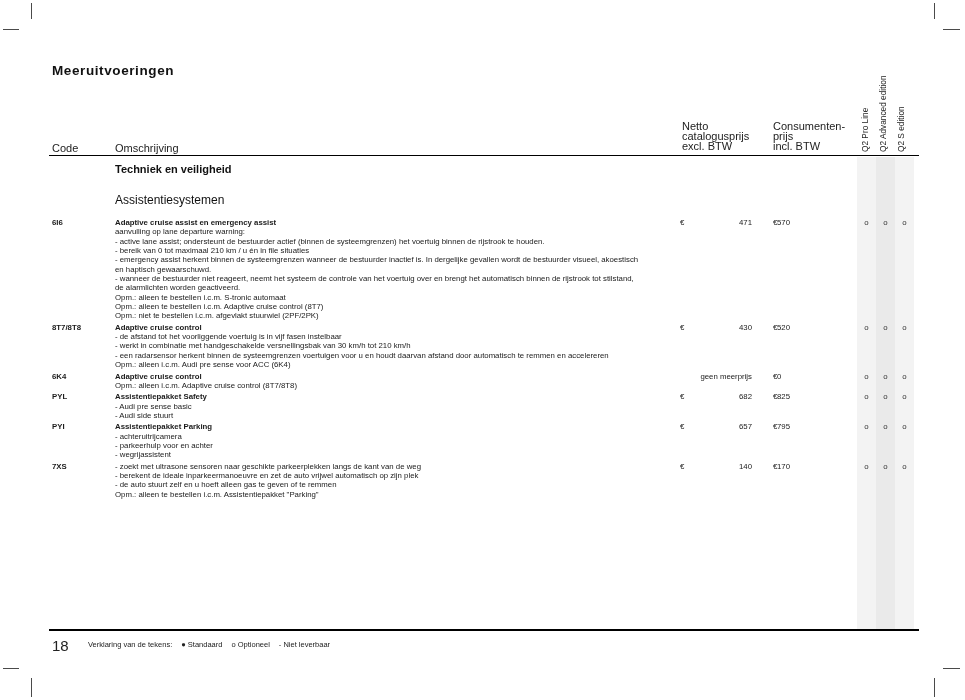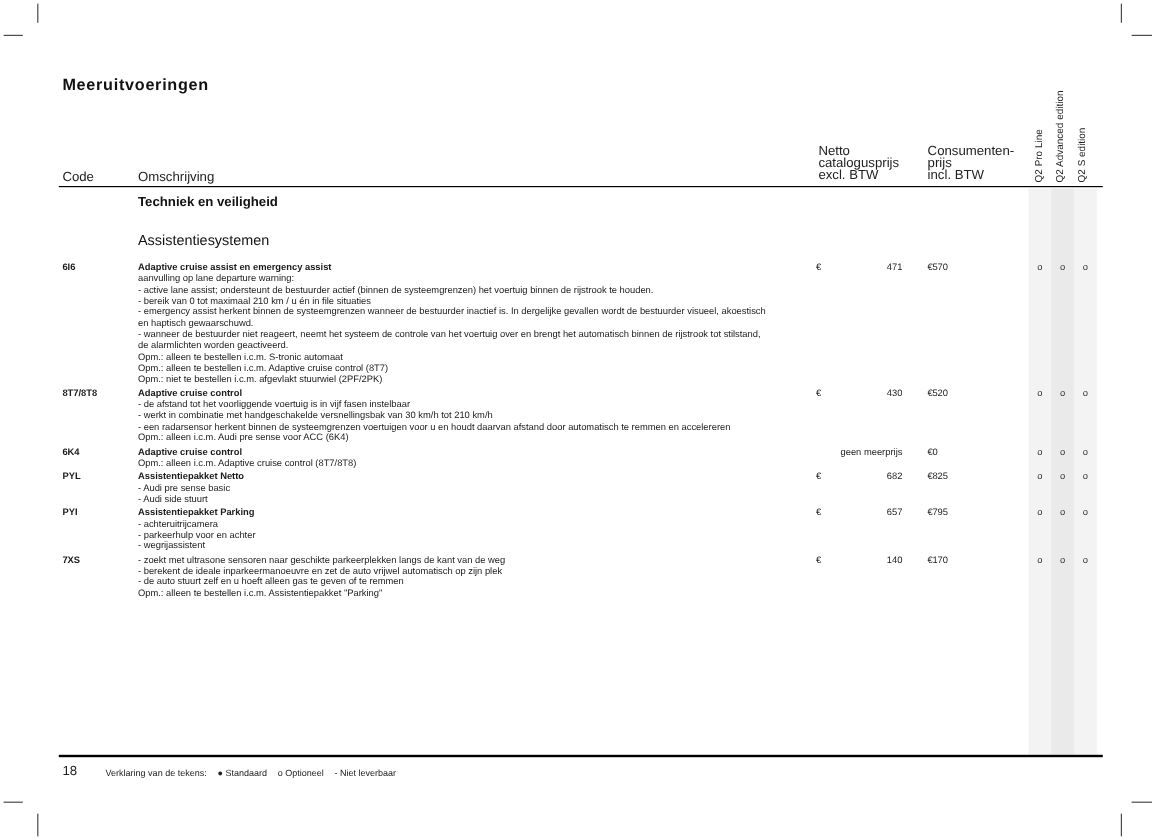--- a/index.html
+++ b/index.html
@@ -44,21 +44,21 @@
   .row{position:relative;margin-bottom:2px;}
   .row-code{position:absolute;left:0;top:0;font-weight:bold;}
   .row-desc{margin-left:63px;width:645px;}
   .row-title{font-weight:bold;}
   .price{position:absolute;top:0;white-space:nowrap;}
   .euro1{left:628px;} .val1{left:632px;width:68px;text-align:right;}
   .euro2{left:721px;} .val2{left:725px;width:68px;}
   .av{position:absolute;top:0;width:19px;text-align:center;color:#333;}
   .av-0{left:805px;} .av-1{left:824px;} .av-2{left:843px;}
 
-  #page-num{position:absolute;left:52px;top:637px;font-size:11px;color:#222;}
+  #page-num{position:absolute;left:52px;top:637px;font-size:15px;color:#222;}
   #legend{position:absolute;left:88px;top:640px;font-size:7.5px;color:#222;white-space:nowrap;}
   #legend span{margin-right:9px;}
 </style>
 </head>
 <body>
 
 <div class="crop" id="crop-tl-v"></div>
 <div class="crop" id="crop-tl-h"></div>
 <div class="crop" id="crop-tr-v"></div>
 <div class="crop" id="crop-tr-h"></div>
@@ -145,21 +145,21 @@
       <div class="price val1">geen meerprijs</div>
       <div class="price euro2">€</div>
       <div class="price val2">0</div>
       <div class="av av-0">o</div>
       <div class="av av-1">o</div>
       <div class="av av-2">o</div>
     </div>
     <div class="row">
       <div class="row-code">PYL</div>
       <div class="row-desc">
-        <div class="row-title">Assistentiepakket Netto</div>
+        <div class="row-title">Assistentiepakket Safety</div>
         <div class="row-line">- Audi pre sense basic</div>
         <div class="row-line">- Audi side stuurt</div>
       </div>
       <div class="price euro1">€</div>
       <div class="price val1">682</div>
       <div class="price euro2">€</div>
       <div class="price val2">825</div>
       <div class="av av-0">o</div>
       <div class="av av-1">o</div>
       <div class="av av-2">o</div>

